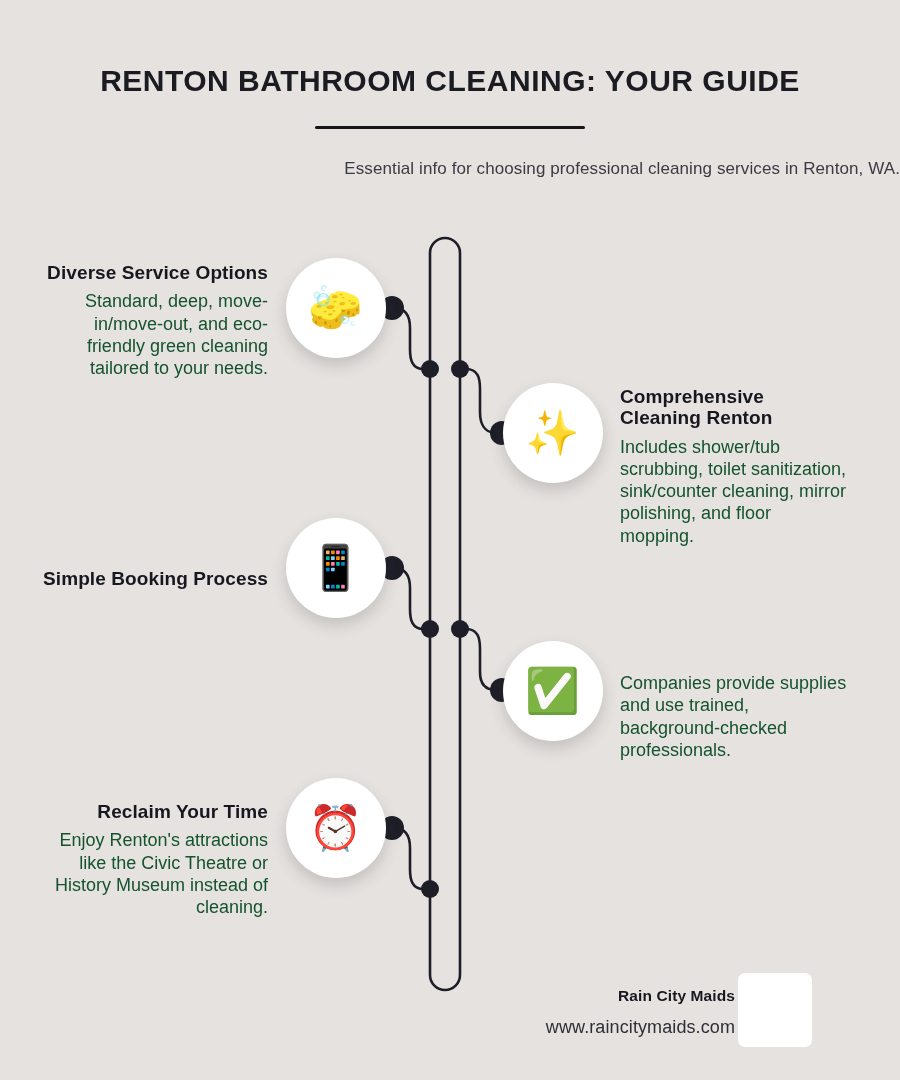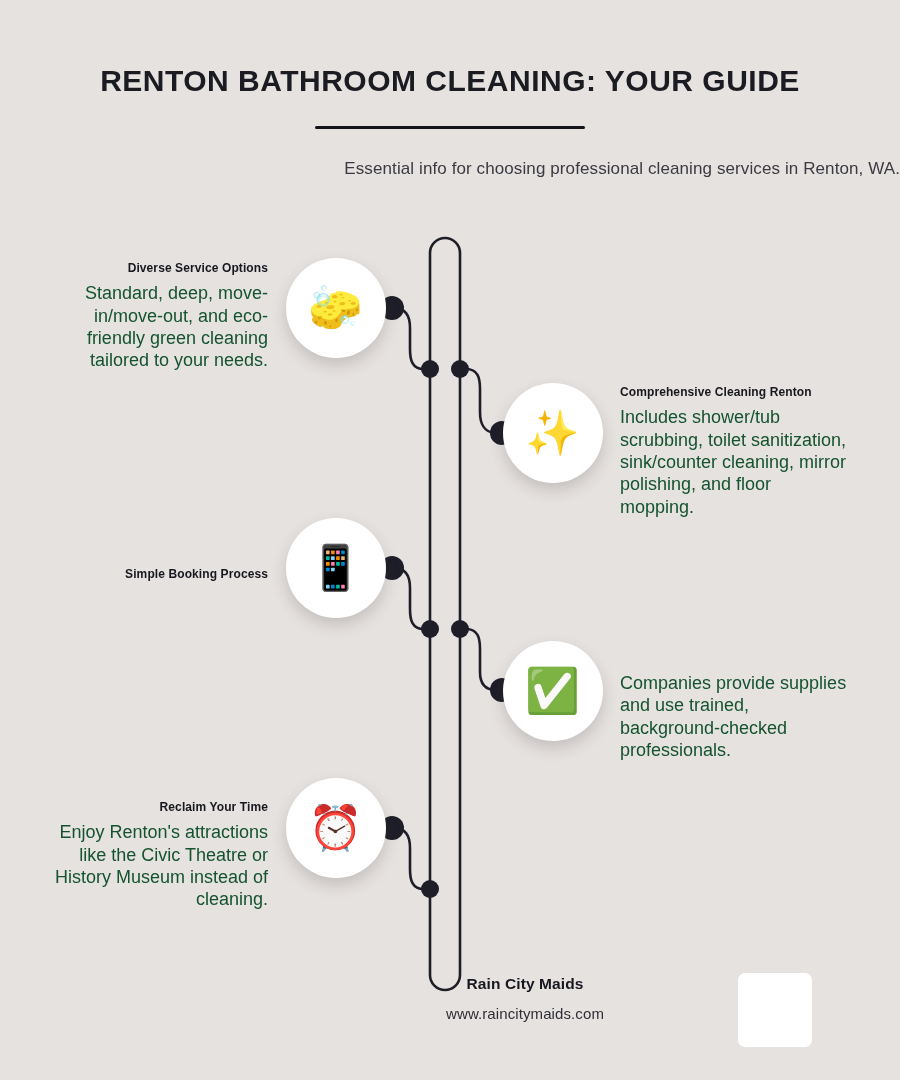--- a/index.html
+++ b/index.html
@@ -61,50 +61,50 @@
     box-shadow:0 7px 15px rgba(60,55,55,0.20);
     display:flex; align-items:center; justify-content:center;
     font-size:44px; line-height:1;
   }
 
   .txt { position:absolute; width:230px; }
   .txt.right-align { text-align:right; }
   .txt.left-align  { text-align:left;  }
 
   .item-title {
-    font-size:12px;
+    font-size:19px;
     font-weight:bold;
     color:#17171f;
     line-height:1.12;
     letter-spacing:0.1px;
   }
 
   .item-desc {
     margin-top:7px;
     font-size:18px;
     color:#14532d;
     line-height:1.24;
   }
 
   
   #footer { position:absolute; left:0; top:975px; width:900px; height:80px; }
 
   #footer-text {
     position:absolute;
-    right:165px; top:0;
+    right:165px; top:12px;
     width:420px;
-    text-align:center;
+    text-align:right;
   }
   #brand-name {
     font-size:15.5px; font-weight:bold; color:#17171f;
     letter-spacing:0.1px;
   }
   #brand-site {
     margin-top:12px;
-    font-size:15px; color:#2e2e36;
+    font-size:18px; color:#2e2e36;
     letter-spacing:0.1px;
   }
 
   #logo-box {
     position:absolute;
     left:738px; top:-2px;
     width:74px; height:74px;
     background:#ffffff;
     border-radius:7px;
   }

